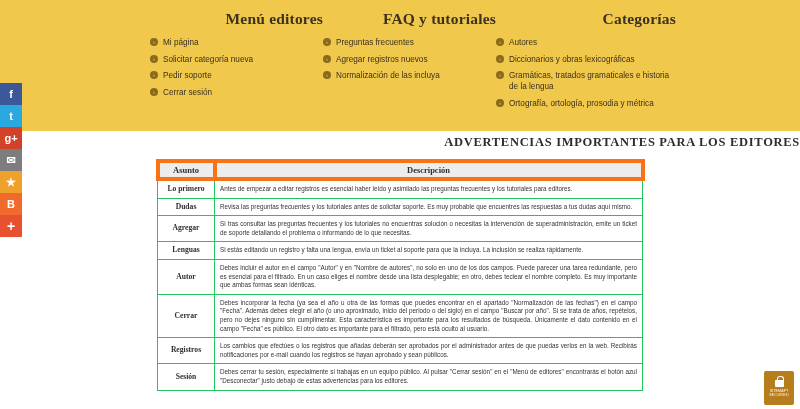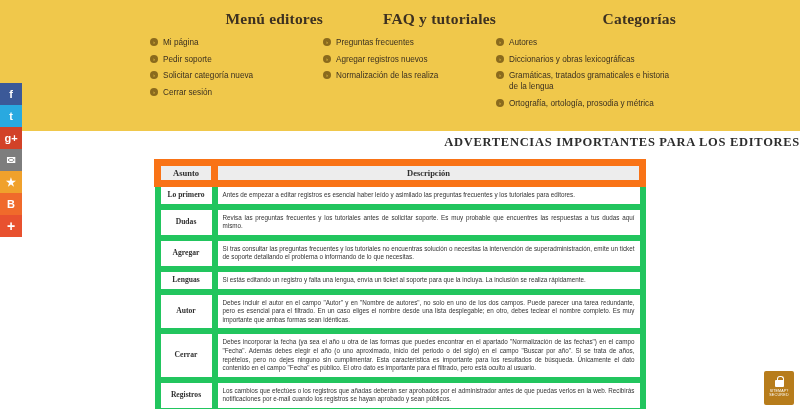--- a/index.html
+++ b/index.html
@@ -87,30 +87,30 @@
   }
 
   table.adv {
     width: 485px;
     margin: 0 auto;
     border-collapse: collapse;
     table-layout: fixed;
   }
   table.adv th {
     background: #ededed;
-    border: 7px solid #f97316;
+    border: 4px solid #f97316;
     font-family: "Liberation Serif", serif;
     font-size: 8.5px;
     font-weight: bold;
     color: #2f2f2f;
     padding: 2px 3px;
     text-align: center;
   }
   table.adv td {
-    border: 6px solid #22c55e;
+    border: 1px solid #22c55e;
     padding: 4px 5px;
     vertical-align: middle;
     font-family: "Liberation Sans", sans-serif;
     font-size: 6.3px;
     line-height: 8.6px;
     color: #333333;
     text-align: justify;
   }
   table.adv td.asunto {
     text-align: center;
@@ -165,25 +165,25 @@
 
       <div class="col">
         <h2>Menú editores</h2>
         <ul class="menu-list">
           <li>
             <span class="bullet">›</span>
             <span class="txt">Mi página</span>
           </li>
           <li>
             <span class="bullet">›</span>
+            <span class="txt">Solicitar categoría nueva</span>
+          </li>
+          <li>
+            <span class="bullet">›</span>
             <span class="txt">Pedir soporte</span>
-          </li>
-          <li>
-            <span class="bullet">›</span>
-            <span class="txt">Solicitar categoría nueva</span>
           </li>
           <li>
             <span class="bullet">›</span>
             <span class="txt">Cerrar sesión</span>
           </li>
         </ul>
       </div>
 
       <div class="col">
         <h2>FAQ y tutoriales</h2>
@@ -191,21 +191,21 @@
           <li>
             <span class="bullet">›</span>
             <span class="txt">Preguntas frecuentes</span>
           </li>
           <li>
             <span class="bullet">›</span>
             <span class="txt">Agregar registros nuevos</span>
           </li>
           <li>
             <span class="bullet">›</span>
-            <span class="txt">Normalización de las realiza</span>
+            <span class="txt">Normalización de las incluya</span>
           </li>
         </ul>
       </div>
 
       <div class="col col-cat">
         <h2>Categorías</h2>
         <ul class="menu-list">
           <li>
             <span class="bullet">›</span>
             <span class="txt">Autores</span>

